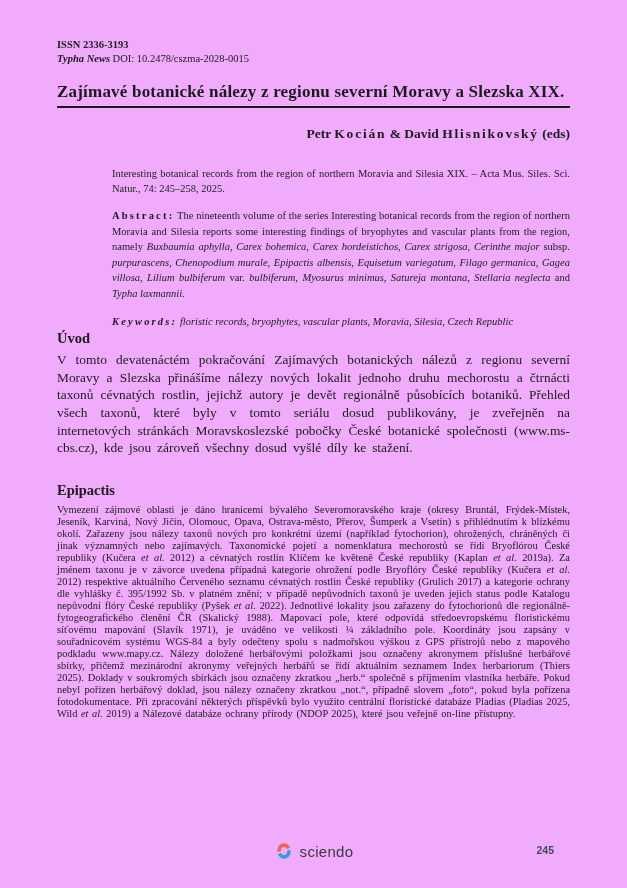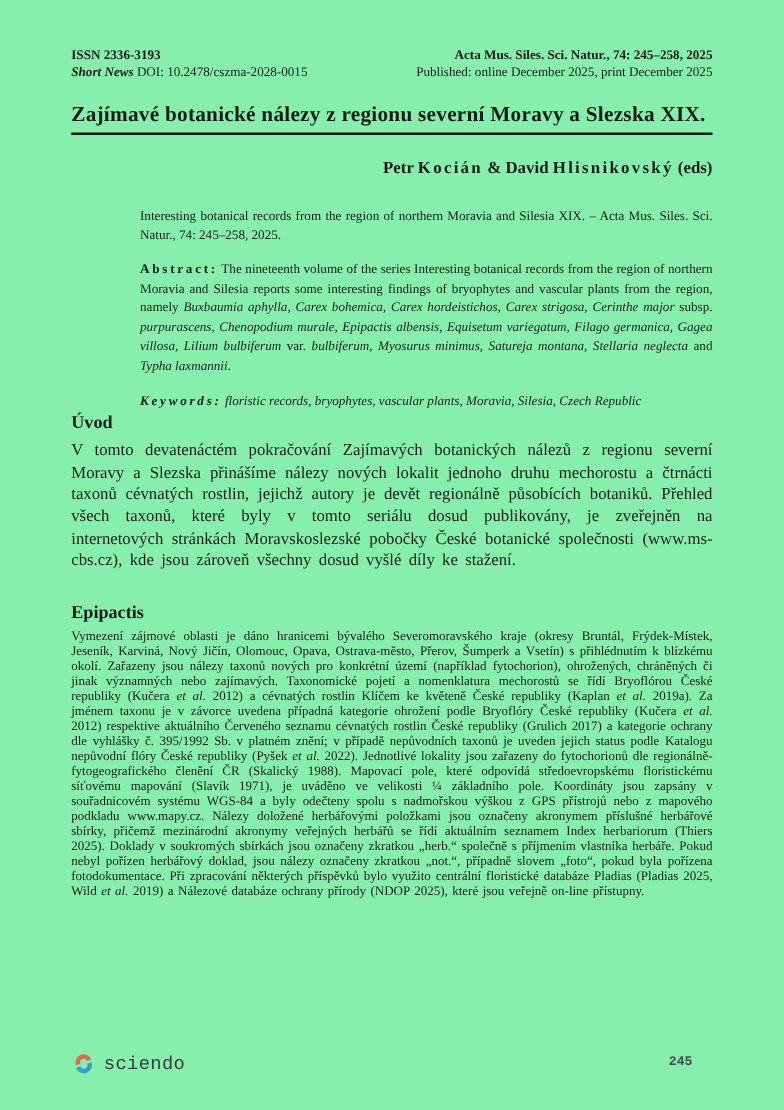--- a/index.html
+++ b/index.html
@@ -1,20 +1,20 @@
 <!DOCTYPE html>
 <html><head>
 <meta charset="utf-8">
 <style>
   html,body { margin:0; padding:0; background:#ffffff; }
   .page {
     position:relative;
     width:627px; height:888px;
     margin:0 auto;
-    background:#86efac;
+    background:#f0abfc;
     color:#1b1b1b;
     font-family:"Liberation Serif", serif;
     box-sizing:border-box;
     padding:38px 57px 0 57px;
     overflow:hidden;
   }
   .hdr { display:flex; justify-content:space-between; font-size:10.5px; line-height:14px; }
   .hdr-right { text-align:right; }
   .b  { font-weight:bold; }
   .bi { font-weight:bold; font-style:italic; }
@@ -31,41 +31,37 @@
   .lbl { font-weight:bold; letter-spacing:2.2px; }
   .it  { font-style:italic; }
 
   h2 { font-size:14.5px; font-weight:bold; margin:0; line-height:18px; }
   .h-uvod { }
   .h-met  { margin-top:24px; }
   .body-lg { font-size:13.4px; line-height:17.6px; text-align:justify; margin:4px 0 0 0; word-spacing:2.5px; }
   .body-sm { font-size:10.4px; line-height:12px; text-align:justify; margin:5px 0 0 0; word-spacing:1px; }
 
   .ftr { position:absolute; left:57px; right:57px; bottom:24px; height:26px;
-         display:flex; align-items:center; 
-         font-family:Liberation Mono, monospace; }
+         display:flex; align-items:center; justify-content:center;
+         font-family:Liberation Sans, sans-serif; }
   .logo { display:flex; align-items:center; gap:6px; }
   .logo-mark { width:20px; height:20px; display:block; }
   .logo-text { font-size:15px; color:#3a3a3a; letter-spacing:0.3px; }
   .pagenum { position:absolute; right:16px; top:50%; transform:translateY(-60%);
              font-size:10.5px; font-weight:bold; color:#3c4c5c; }
 </style>
 </head>
 <body>
 
 <div class="page">
 
   <header class="hdr">
     <div class="hdr-left">
       <div class="b">ISSN 2336-3193</div>
-      <div><span class="bi">Short News</span> <span>DOI: 10.2478/cszma-2028-0015</span></div>
-    </div>
-    <div class="hdr-right">
-      <div class="b">Acta Mus. Siles. Sci. Natur., 74: 245–258, 2025</div>
-      <div>Published: online December 2025, print December 2025</div>
+      <div><span class="bi">Typha News</span> <span>DOI: 10.2478/cszma-2028-0015</span></div>
     </div>
   </header>
 
   <h1 class="title">Zajímavé botanické nálezy z regionu severní Moravy a Slezska XIX.</h1>
   <div class="rule"></div>
 
   <div class="authors"><span>Petr </span><span class="lsp">Kocián</span><span> &amp; David </span><span class="lsp">Hlisnikovský</span><span> (eds)</span></div>
 
   <p class="citation">Interesting botanical records from the region of northern Moravia and Silesia XIX. – Acta Mus. Siles. Sci. Natur., 74: 245–258, 2025.</p>
 

